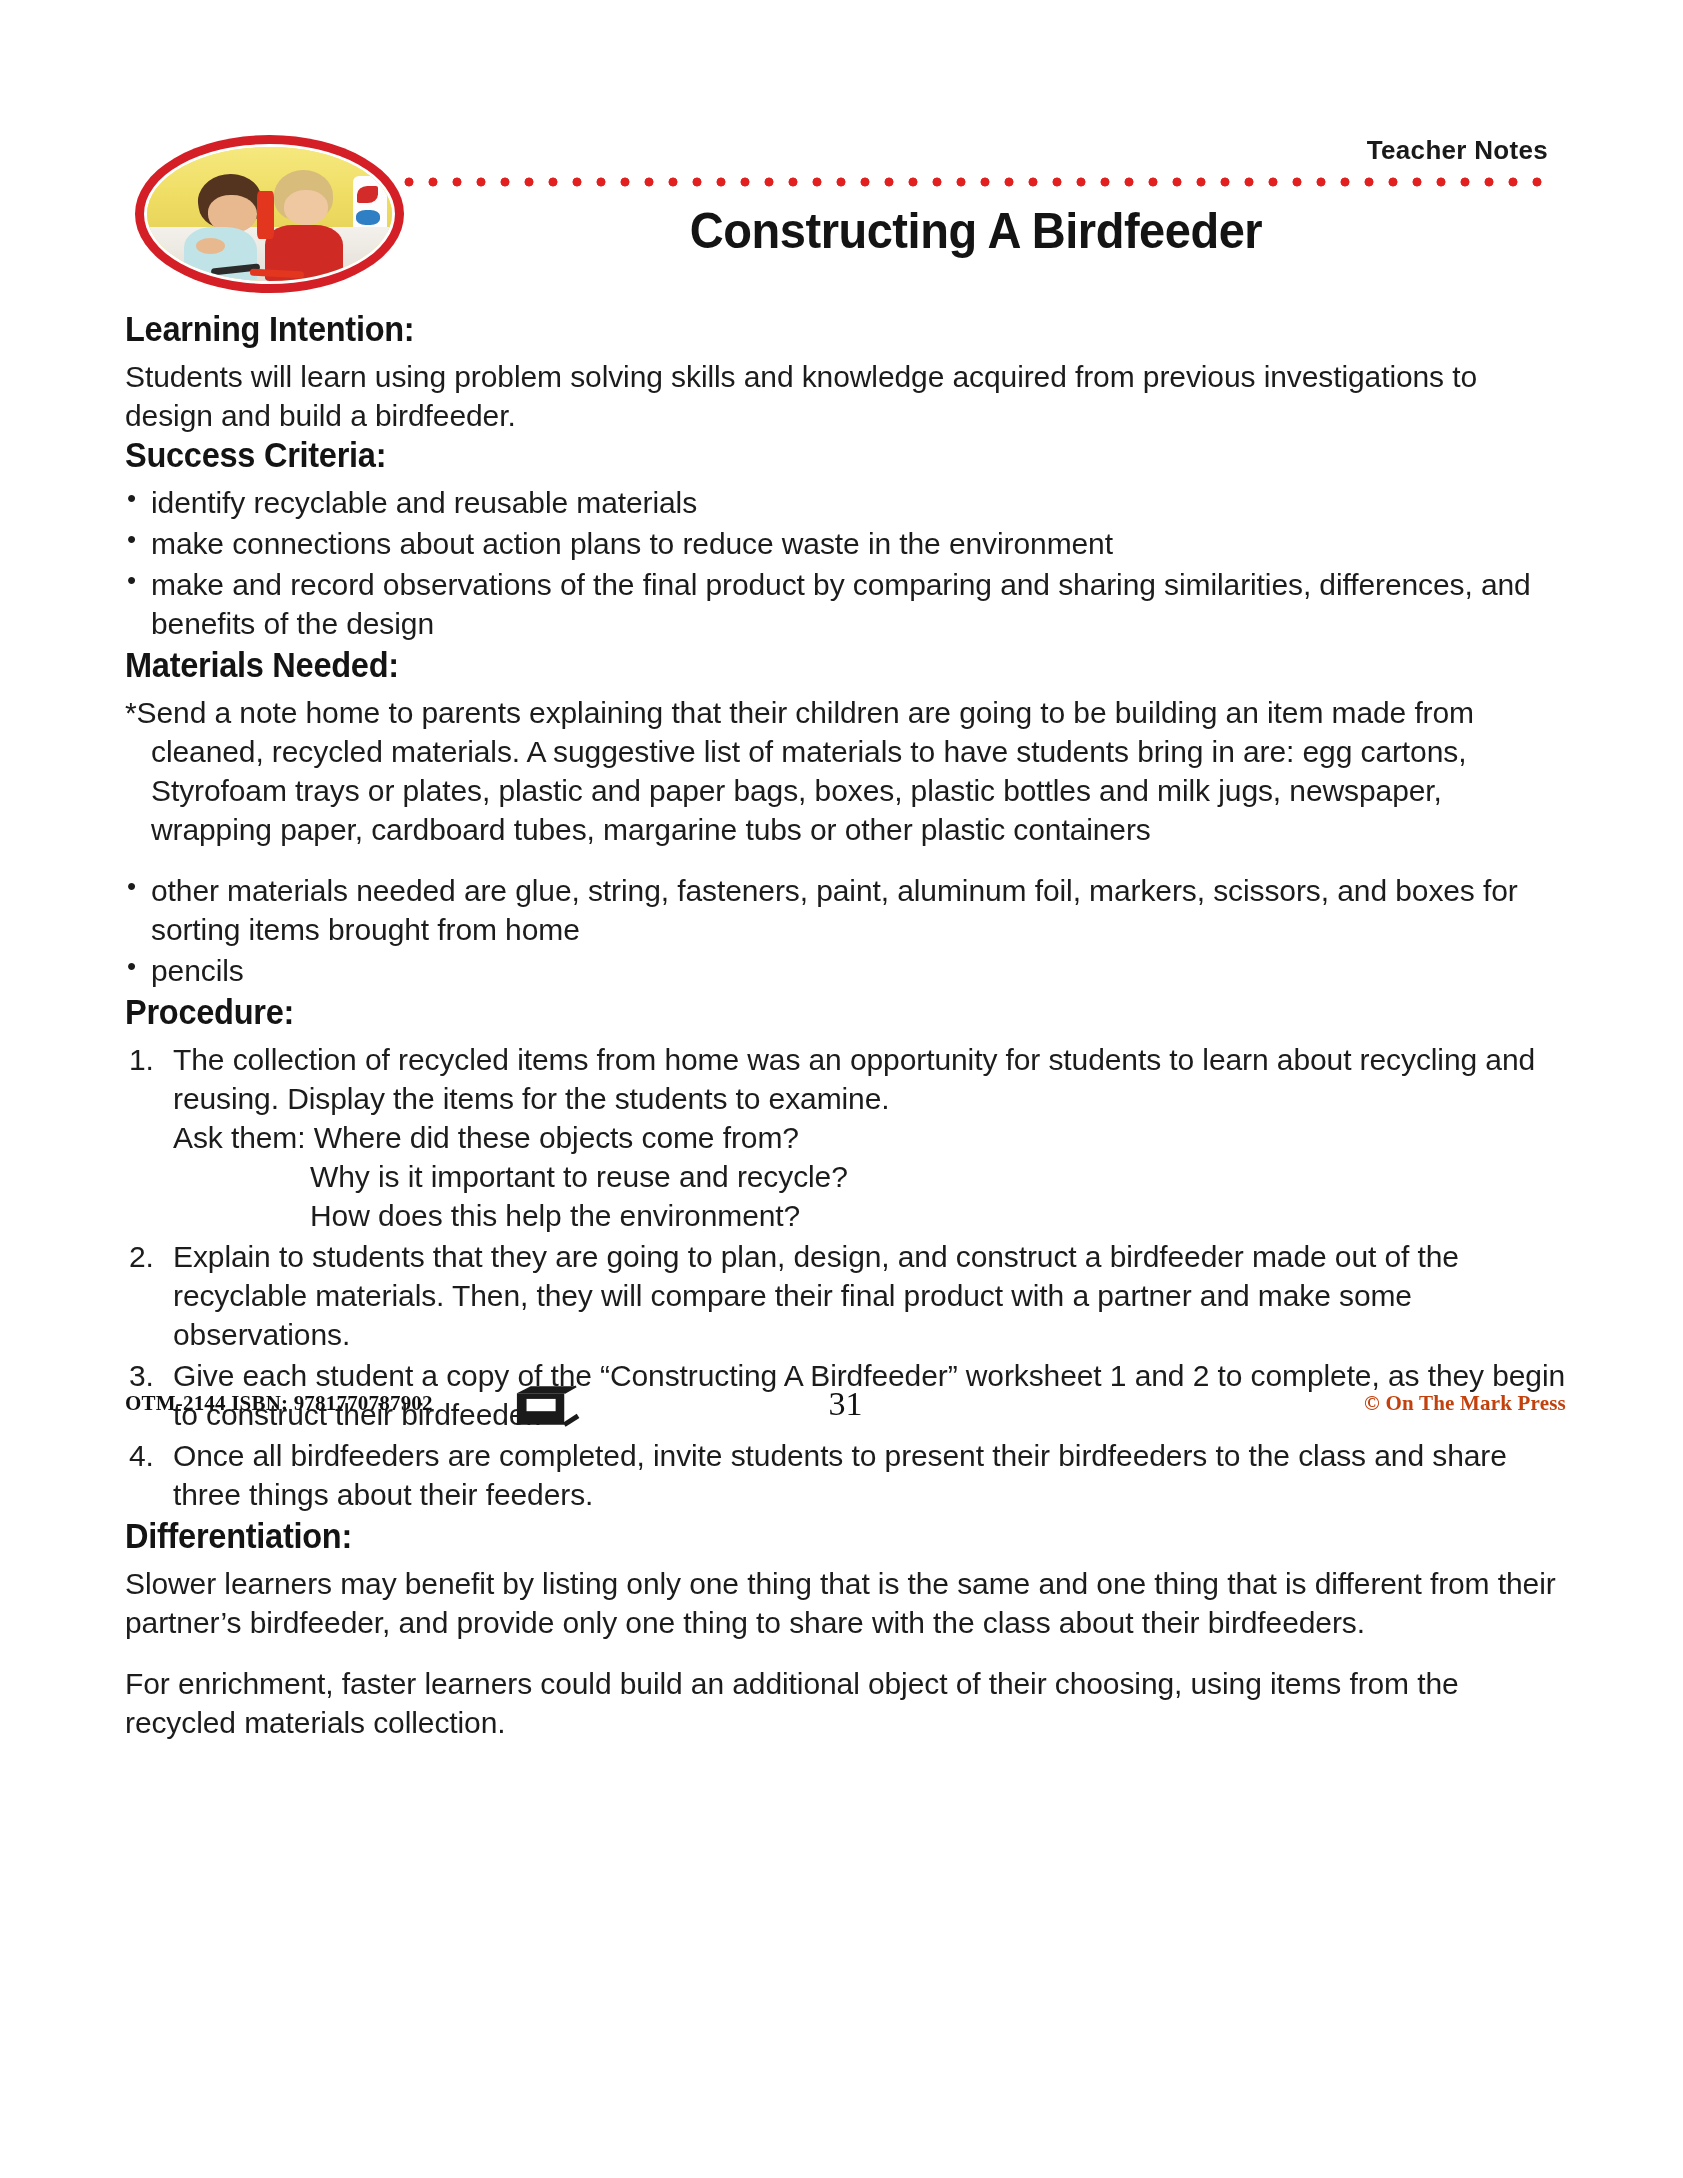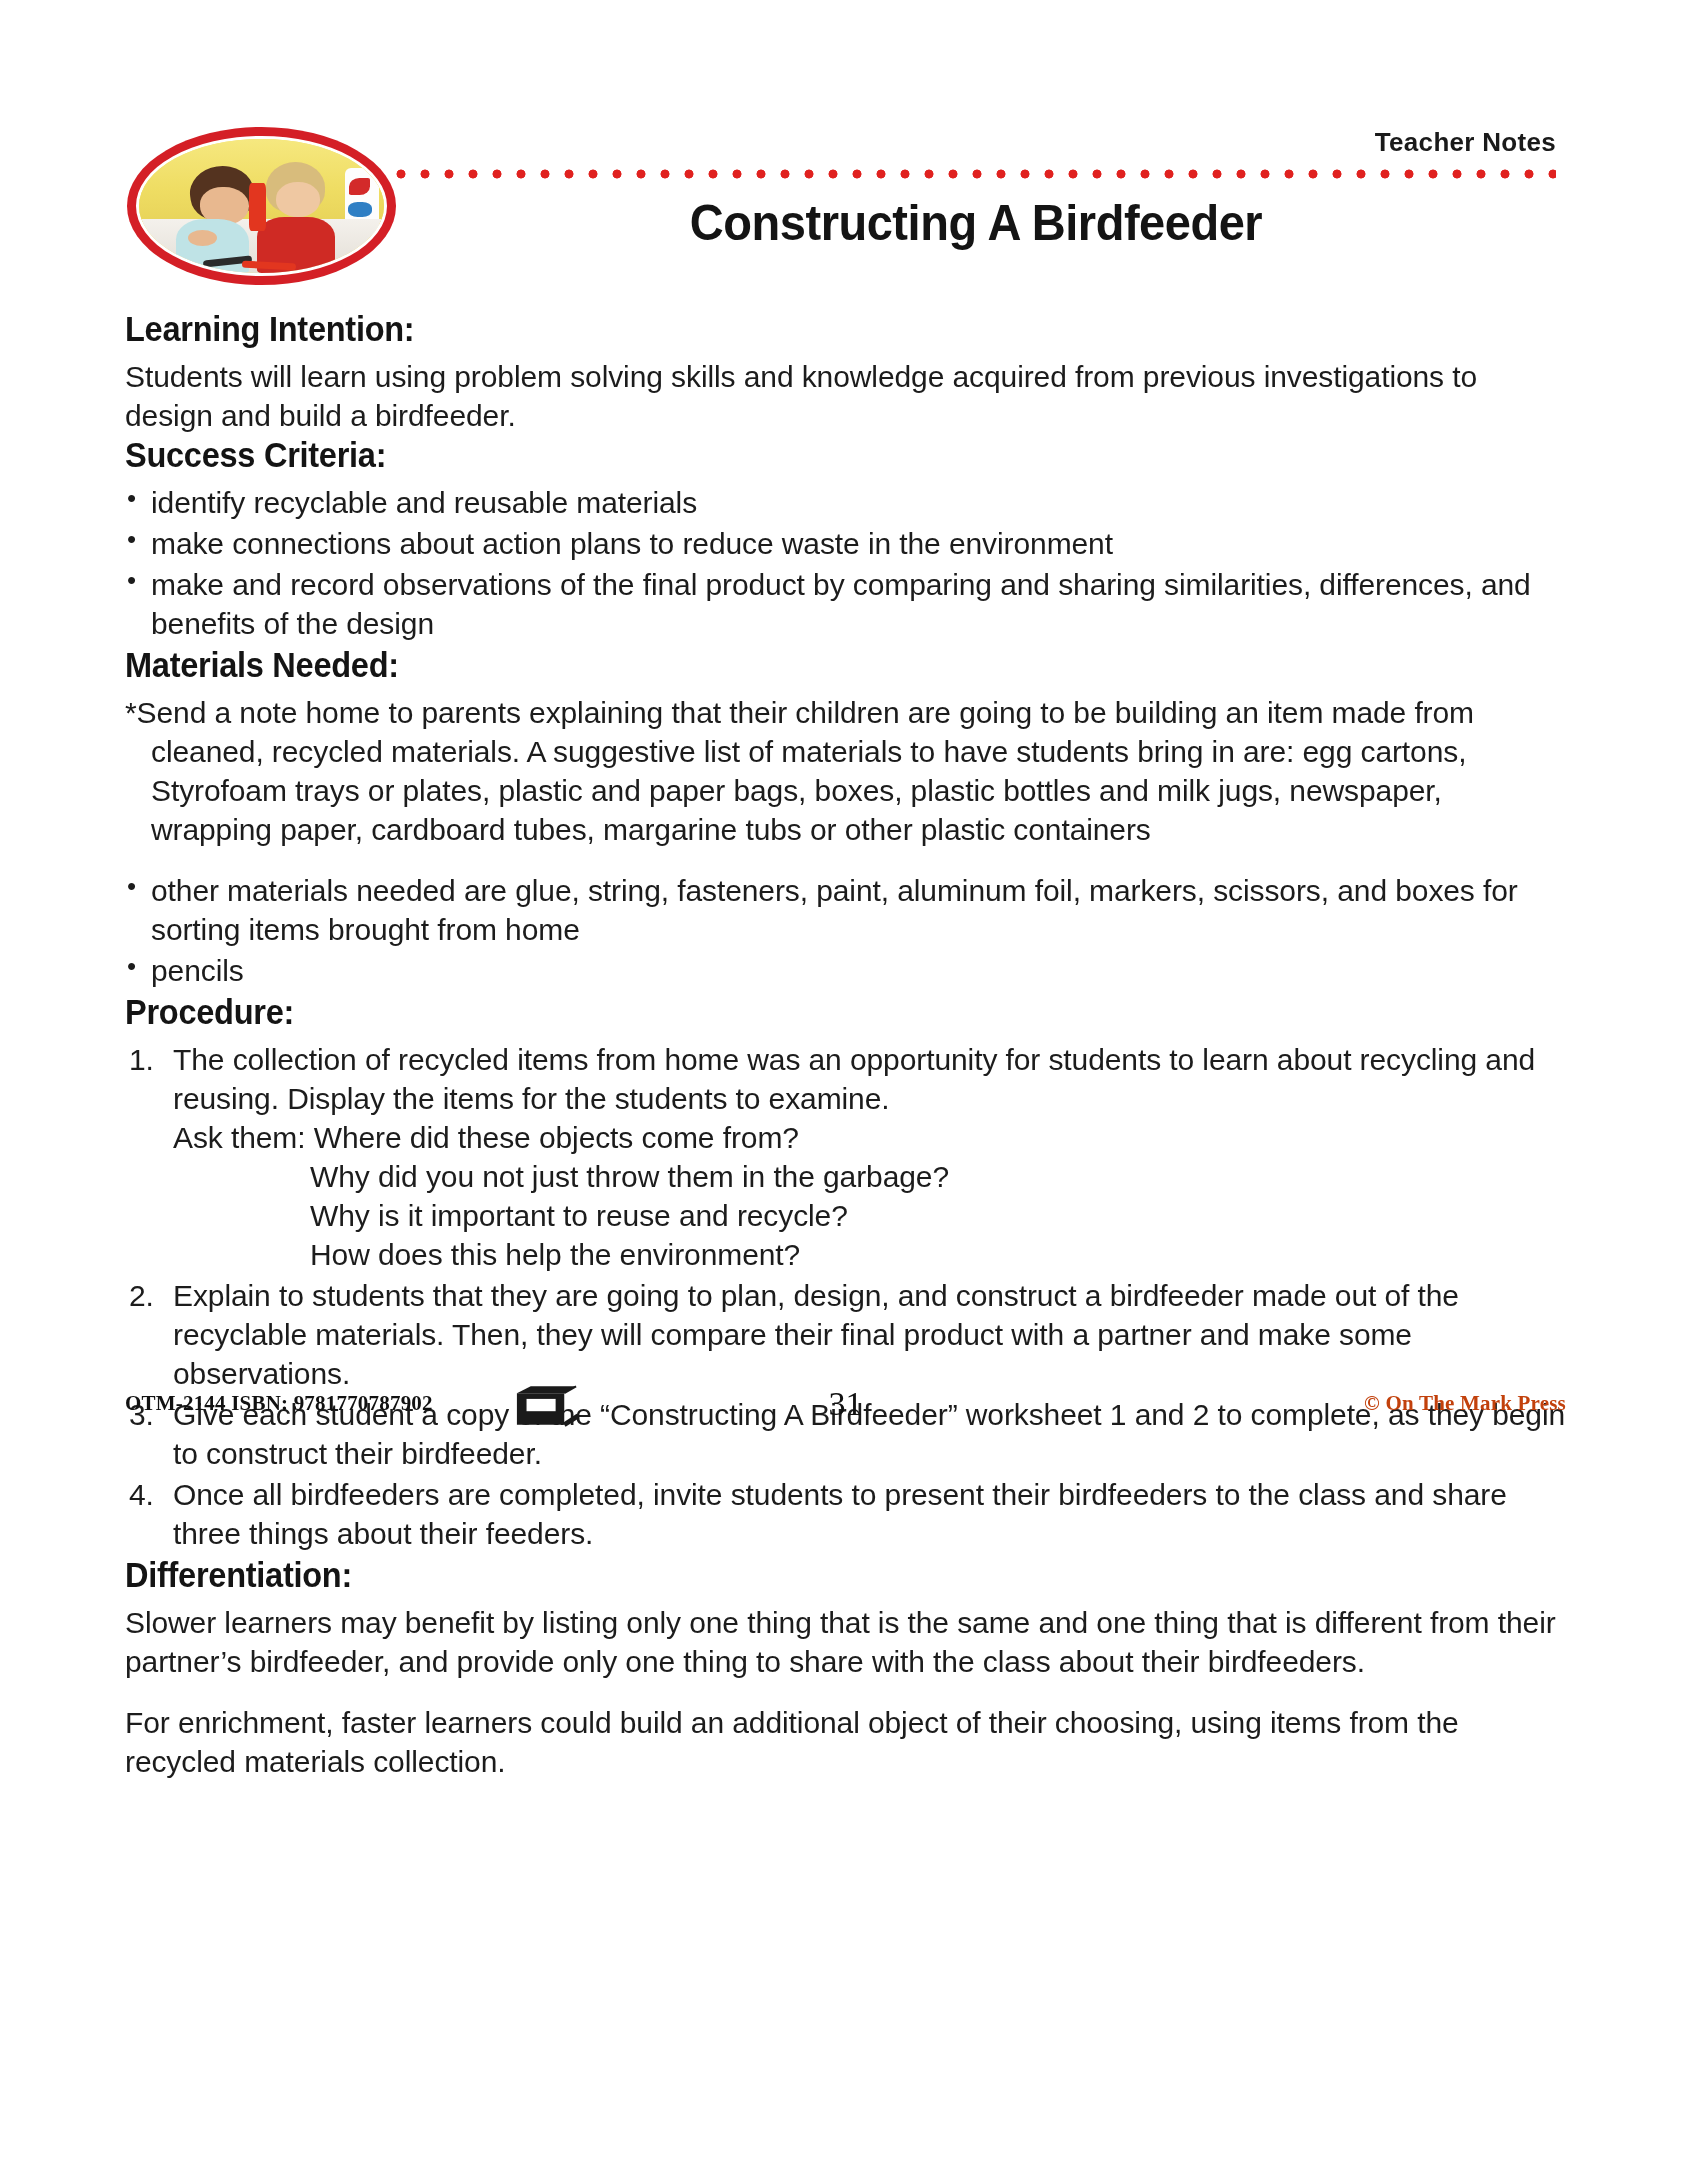--- a/index.html
+++ b/index.html
@@ -14,21 +14,21 @@
     font-family: "Liberation Sans", sans-serif;
     color: #1a1a1a;
     overflow: hidden;
   }
 
   .page {
     position: relative;
     width: 1683px;
     height: 1532px;
     box-sizing: border-box;
-    padding: 0;
+    padding: 8px;
   }
 
   
   .header {
     position: relative;
     height: 198px;
     margin: 0;
   }
 
   .logo-oval {
@@ -346,21 +346,20 @@
     <ul class="bullets" style="margin-top:22px;">
       <li>other materials needed are glue, string, fasteners, paint, aluminum foil, markers, scissors, and boxes for sorting items brought from home</li>
       <li>pencils</li>
     </ul>
 
     <h2 class="section-head sec-procedure">Procedure:</h2>
     <ol class="steps">
       <li>
         <div class="ask-line">The collection of recycled items from home was an opportunity for students to learn about recycling and reusing.  Display the items for the students to examine.</div>
         <div class="ask-line">Ask them: Where did these objects come from?</div>
-        <div class="ask-q">Why did you not just throw them in the garbage?</div>
         <div class="ask-q">Why is it important to reuse and recycle?</div>
         <div class="ask-q">How does this help the environment?</div>
       </li>
       <li>Explain to students that they are going to plan, design, and construct a birdfeeder made out of the recyclable materials.  Then, they will compare their final product with a partner and make some observations.</li>
       <li>Give each student a copy of the “Constructing A Birdfeeder” worksheet 1 and 2 to complete, as they begin to construct their birdfeeder.</li>
       <li>Once all birdfeeders are completed, invite students to present their birdfeeders to the class and share three things about their feeders.</li>
     </ol>
 
     <h2 class="section-head sec-diff">Differentiation:</h2>
     <p class="body-text">Slower learners may benefit by listing only one thing that is the same and one thing that is different from their partner’s birdfeeder, and provide only one thing to share with the class about their birdfeeders.</p>

